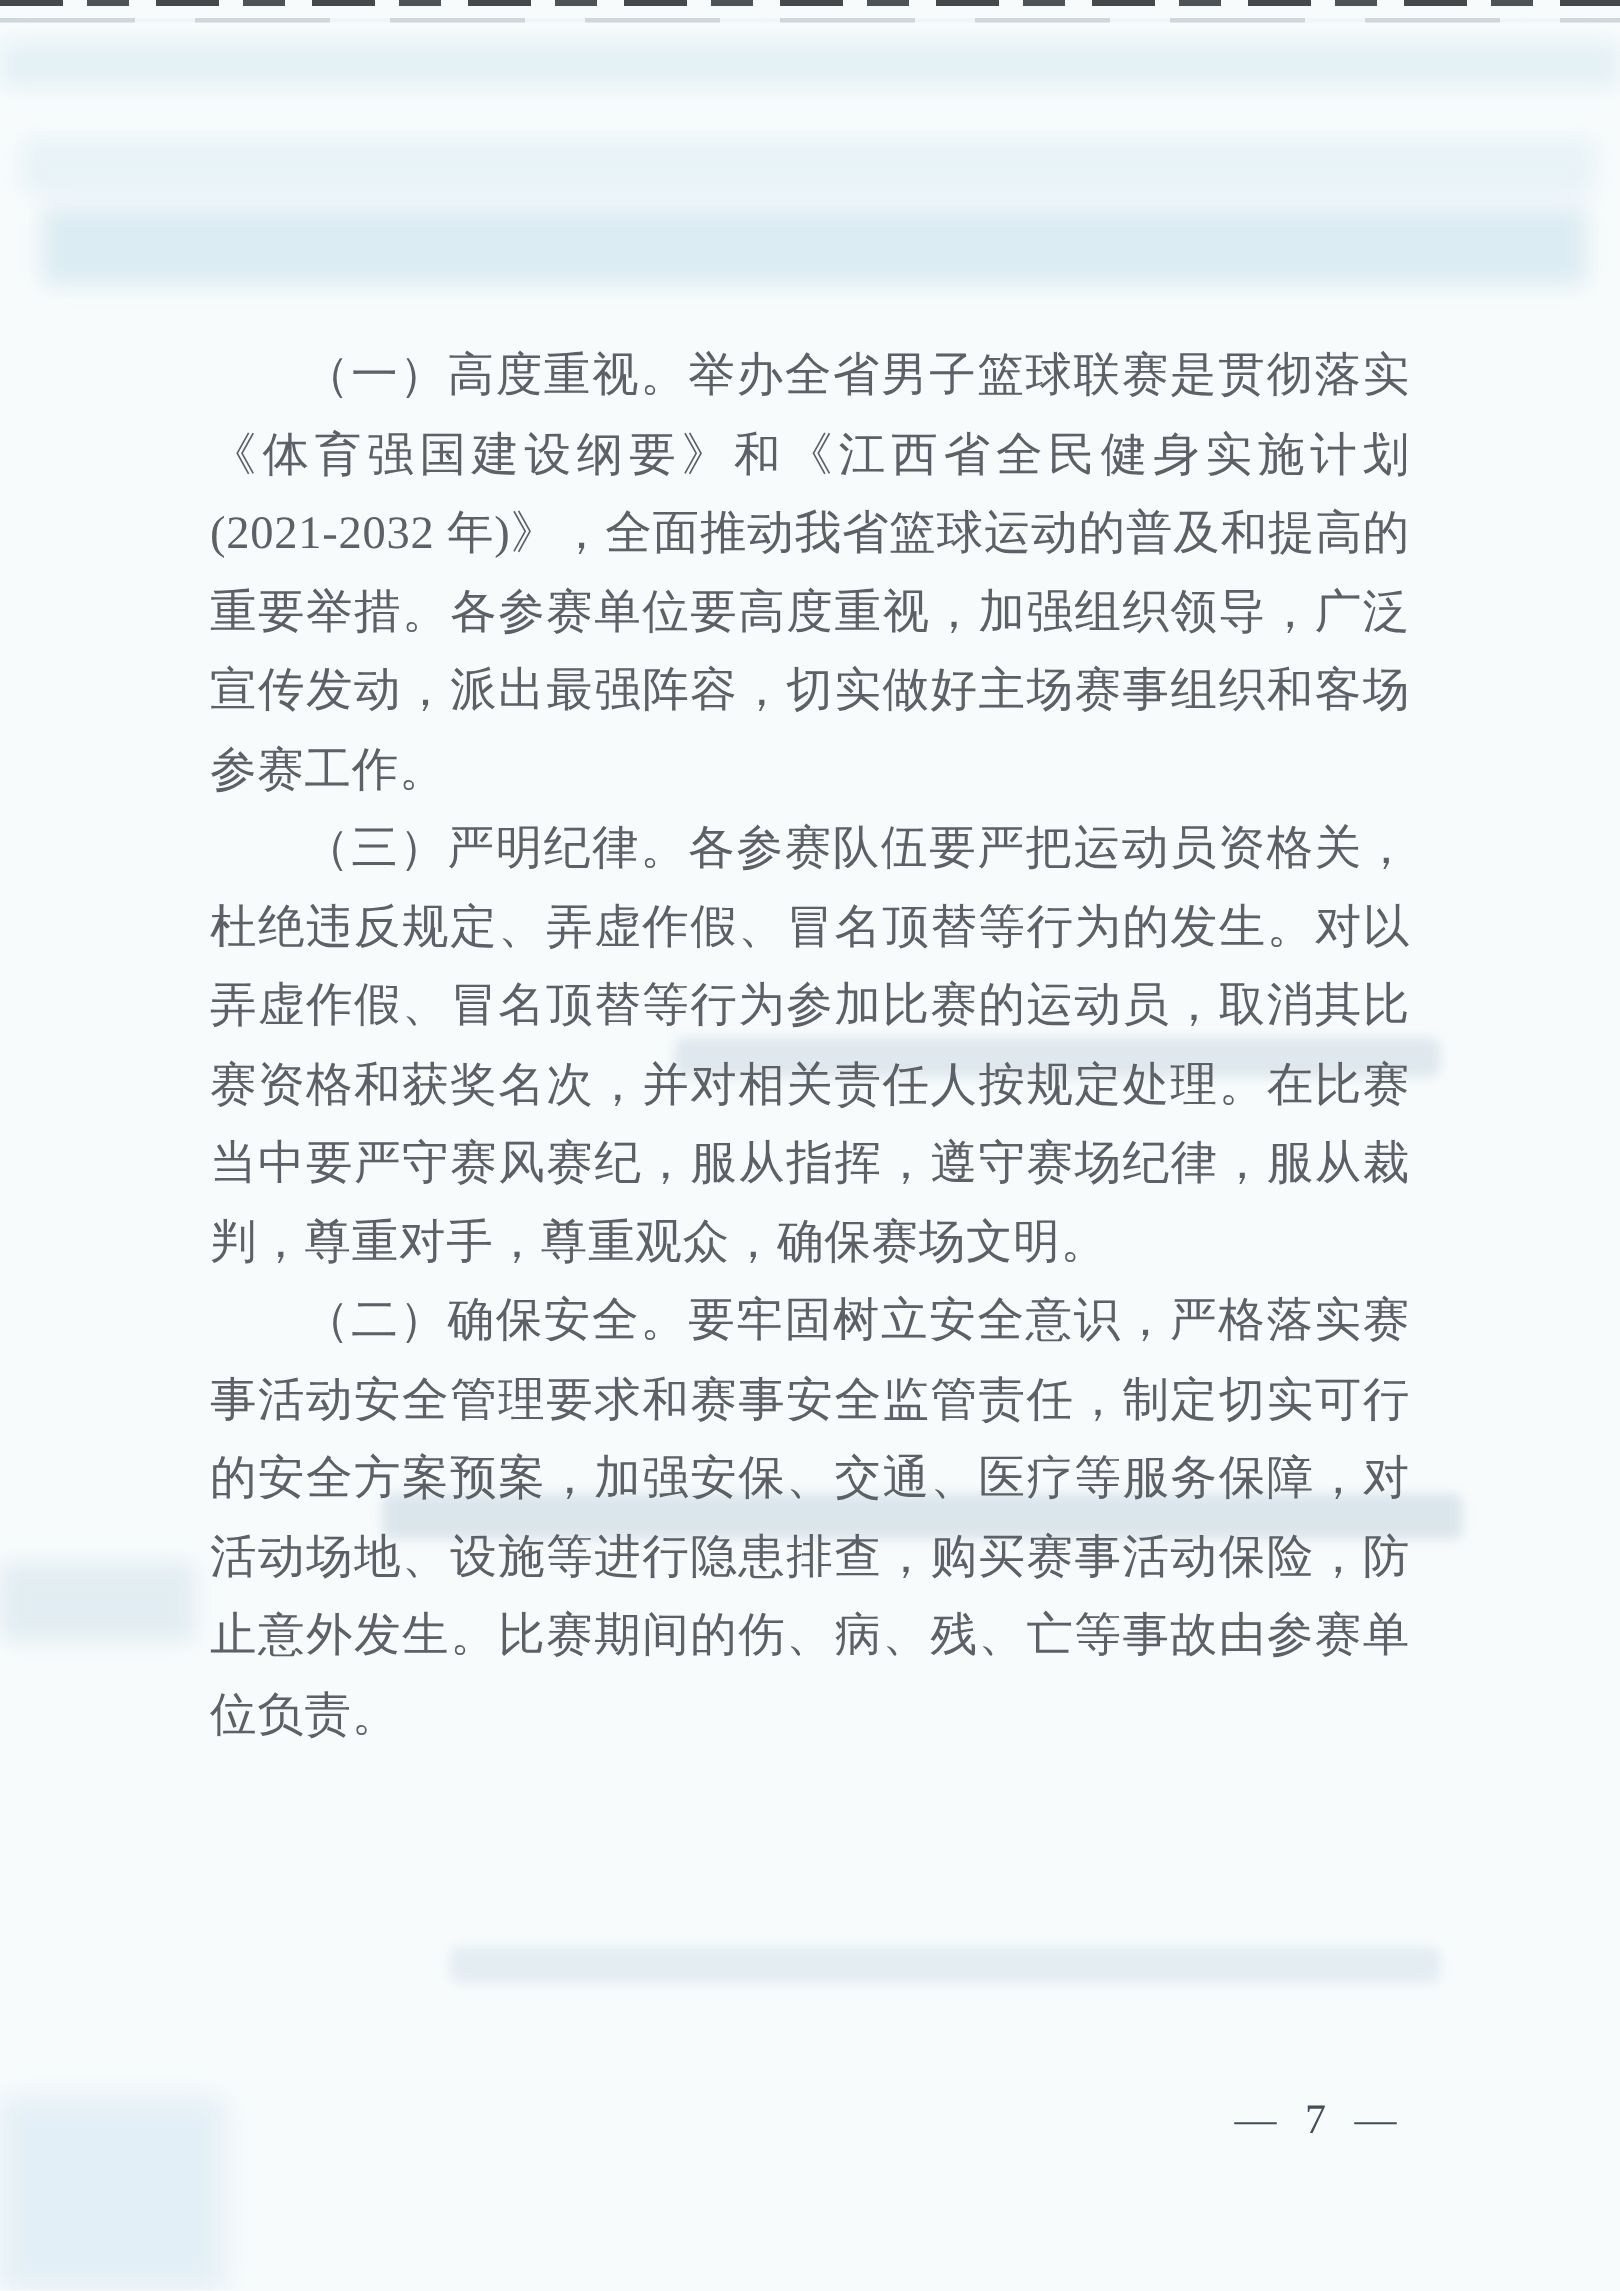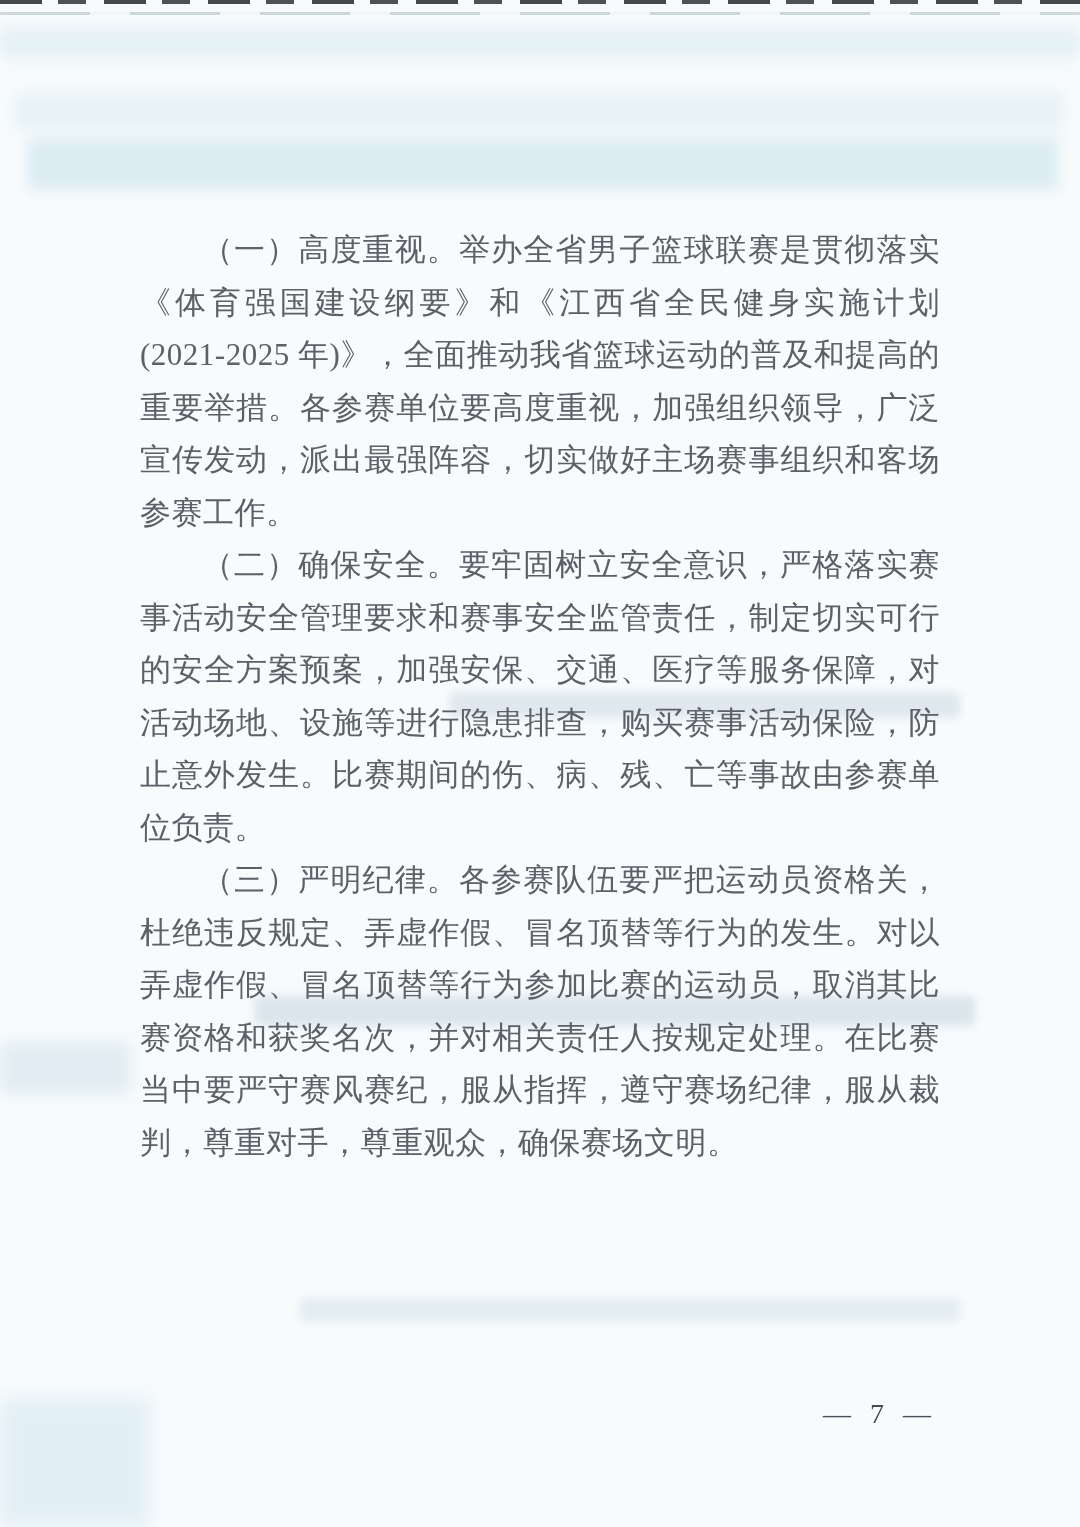--- a/index.html
+++ b/index.html
@@ -93,18 +93,18 @@
 <div class="bleed bleed-band-1"></div>
 <div class="bleed bleed-band-2"></div>
 <div class="bleed bleed-band-3"></div>
 <div class="bleed bleed-ghost-p2"></div>
 <div class="bleed bleed-ghost-p3"></div>
 <div class="bleed bleed-ghost-p4"></div>
 <div class="bleed bleed-ghost-p5"></div>
 <div class="bleed bleed-corner"></div>
 
 <div class="doc-text">
-  <p>（一）高度重视。举办全省男子篮球联赛是贯彻落实《体育强国建设纲要》和《江西省全民健身实施计划(2021-2025 年)》，全面推动我省篮球运动的普及和提高的重要举措。各参赛单位要高度重视，加强组织领导，广泛宣传发动，派出最强阵容，切实做好主场赛事组织和客场参赛工作。</p>
+  <p>（一）高度重视。举办全省男子篮球联赛是贯彻落实《体育强国建设纲要》和《江西省全民健身实施计划(2021-2032 年)》，全面推动我省篮球运动的普及和提高的重要举措。各参赛单位要高度重视，加强组织领导，广泛宣传发动，派出最强阵容，切实做好主场赛事组织和客场参赛工作。</p>
+  <p>（三）严明纪律。各参赛队伍要严把运动员资格关，杜绝违反规定、弄虚作假、冒名顶替等行为的发生。对以弄虚作假、冒名顶替等行为参加比赛的运动员，取消其比赛资格和获奖名次，并对相关责任人按规定处理。在比赛当中要严守赛风赛纪，服从指挥，遵守赛场纪律，服从裁判，尊重对手，尊重观众，确保赛场文明。</p>
   <p>（二）确保安全。要牢固树立安全意识，严格落实赛事活动安全管理要求和赛事安全监管责任，制定切实可行的安全方案预案，加强安保、交通、医疗等服务保障，对活动场地、设施等进行隐患排查，购买赛事活动保险，防止意外发生。比赛期间的伤、病、残、亡等事故由参赛单位负责。</p>
-  <p>（三）严明纪律。各参赛队伍要严把运动员资格关，杜绝违反规定、弄虚作假、冒名顶替等行为的发生。对以弄虚作假、冒名顶替等行为参加比赛的运动员，取消其比赛资格和获奖名次，并对相关责任人按规定处理。在比赛当中要严守赛风赛纪，服从指挥，遵守赛场纪律，服从裁判，尊重对手，尊重观众，确保赛场文明。</p>
 </div>
 
 <div class="page-footer">— 7 —</div>
 
 </body></html>

